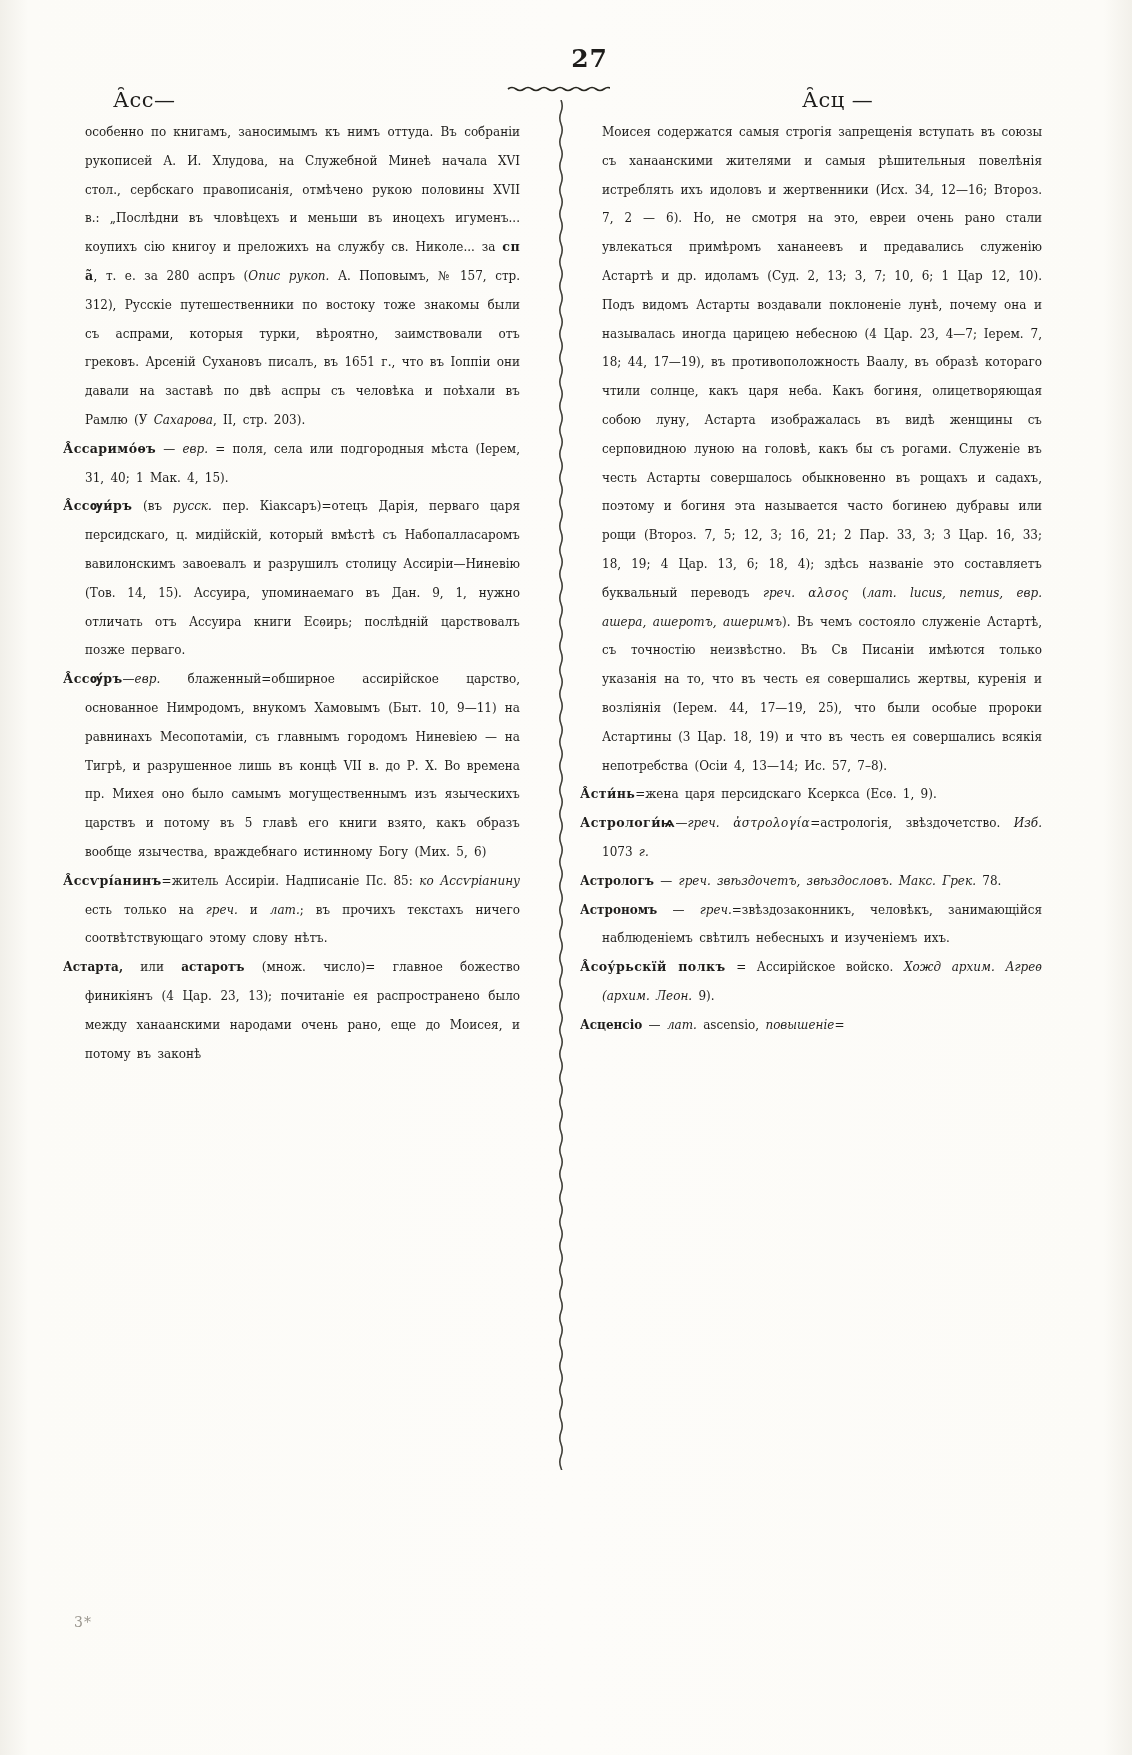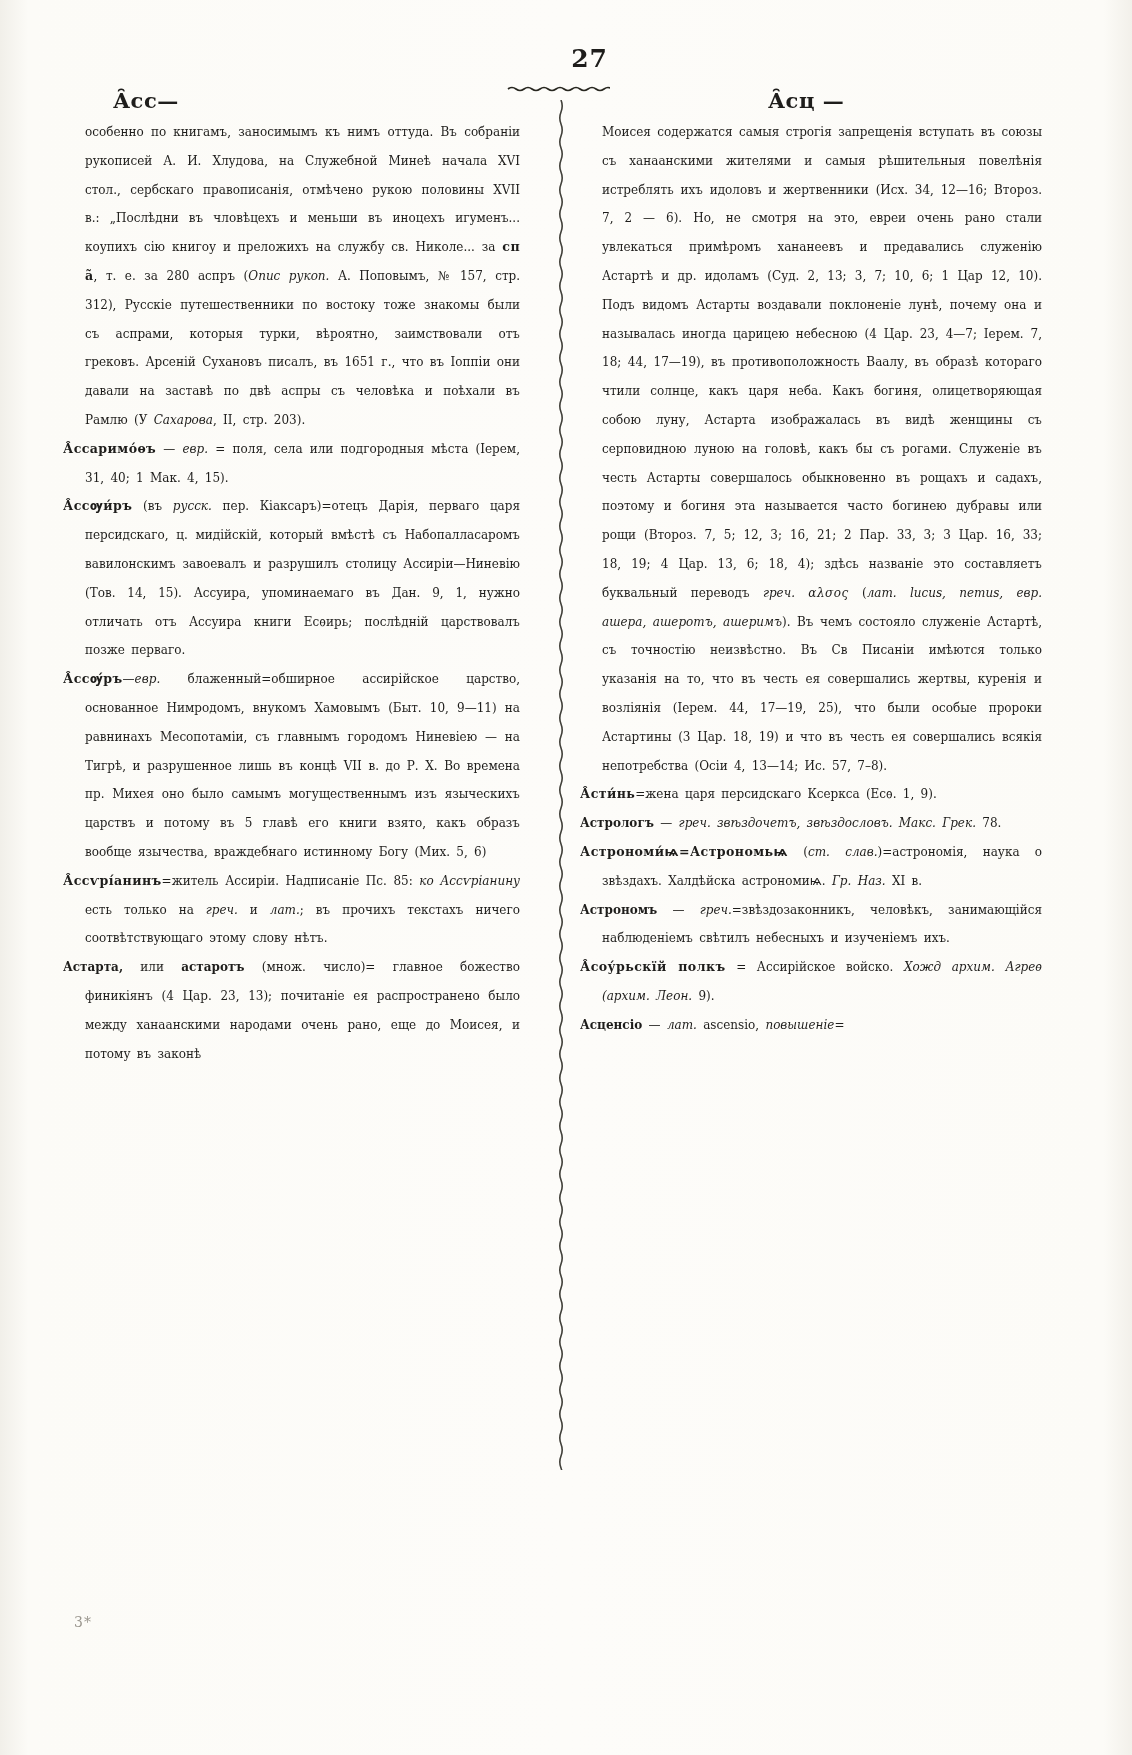--- a/index.html
+++ b/index.html
@@ -13,23 +13,23 @@
     position:relative;width:1132px;height:1755px;
     background:linear-gradient(90deg,#f1efe9 0,#fcfbf7 2.5%,#fdfcf9 50%,#fcfbf7 97.5%,#f2f0ea 100%);
     color:#1e1d1b;
     overflow:hidden;
   }
   .pagenum{
     position:absolute;top:44px;left:508px;width:100px;
     text-align:right;font-weight:bold;font-size:25px;letter-spacing:1px;
   }
   .pagenum-rule{position:absolute;top:84px;left:506px;}
-  .run-head{position:absolute;font-weight:bold;font-size:21px;letter-spacing:.5px;}
+  .run-head{position:absolute;font-weight:normal;font-size:21px;letter-spacing:.5px;}
   .run-head.left{top:88px;left:113px;}
-  .run-head.right{top:88px;left:768px;}
+  .run-head.right{top:88px;left:802px;}
   .divider{position:absolute;top:100px;left:556px;}
   .col{
     position:absolute;top:118px;
     font-size:12px;line-height:28.8px;
     text-align:justify;
     word-spacing:2.5px;
   }
   .col.left{left:63px;width:457px;padding-left:22px;box-sizing:border-box;}
   .col.right{left:580px;width:462px;padding-left:22px;box-sizing:border-box;}
   .col p{margin:0;padding:0;}
@@ -67,22 +67,22 @@
       <p class="cont"><span class="seg-n">особенно по книгамъ, заносимымъ къ нимъ оттуда. Въ собраніи рукописей А. И. Хлудова, на Служебной Минеѣ начала XVI стол., сербскаго правописанія, отмѣчено рукою половины XVII в.: „Послѣдни въ чловѣцехъ и меньши въ иноцехъ игуменъ... коупихъ сію книгоу и преложихъ на службу св. Николе... за </span><span class="seg-cs">сп а̃</span><span class="seg-n">, т. е. за 280 аспръ (</span><span class="seg-i">Опис рукоп.</span><span class="seg-n"> А. Поповымъ, № 157, стр. 312), Русскіе путешественники по востоку тоже знакомы были съ аспрами, которыя турки, вѣроятно, заимствовали отъ грековъ. Арсеній Сухановъ писалъ, въ 1651 г., что въ Іоппіи они давали на заставѣ по двѣ аспры съ человѣка и поѣхали въ Рамлю (У </span><span class="seg-i">Сахарова</span><span class="seg-n">, II, стр. 203).</span></p>
       <p class="entry"><span class="seg-cs">А̑ссаримо́ѳъ</span><span class="seg-n"> — </span><span class="seg-i">евр.</span><span class="seg-n"> = поля, села или подгородныя мѣста (Іерем, 31, 40; 1 Мак. 4, 15).</span></p>
       <p class="entry"><span class="seg-cs">А̑ссѹи́ръ</span><span class="seg-n"> (въ </span><span class="seg-i">русск.</span><span class="seg-n"> пер. Кіаксаръ)=отецъ Дарія, перваго царя персидскаго, ц. мидійскій, который вмѣстѣ съ Набопалласаромъ вавилонскимъ завоевалъ и разрушилъ столицу Ассиріи—Ниневію (Тов. 14, 15). Ассуира, упоминаемаго въ Дан. 9, 1, нужно отличать отъ Ассуира книги Есѳирь; послѣдній царствовалъ позже перваго.</span></p>
       <p class="entry"><span class="seg-cs">А̑ссѹ́ръ</span><span class="seg-n">—</span><span class="seg-i">евр.</span><span class="seg-n"> блаженный=обширное ассирійское царство, основанное Нимродомъ, внукомъ Хамовымъ (Быт. 10, 9—11) на равнинахъ Месопотаміи, съ главнымъ городомъ Ниневіею — на Тигрѣ, и разрушенное лишь въ концѣ VII в. до Р. Х. Во времена пр. Михея оно было самымъ могущественнымъ изъ языческихъ царствъ и потому въ 5 главѣ его книги взято, какъ образъ вообще язычества, враждебнаго истинному Богу (Мих. 5, 6)</span></p>
       <p class="entry"><span class="seg-cs">А̑ссѵрі́анинъ</span><span class="seg-n">=житель Ассиріи. Надписаніе Пс. 85: </span><span class="seg-i">ко Ассѵріанину</span><span class="seg-n"> есть только на </span><span class="seg-i">греч.</span><span class="seg-n"> и </span><span class="seg-i">лат.</span><span class="seg-n">; въ прочихъ текстахъ ничего соотвѣтствующаго этому слову нѣтъ.</span></p>
       <p class="entry"><span class="seg-b">Астарта,</span><span class="seg-n"> или </span><span class="seg-b">астаротъ</span><span class="seg-n"> (множ. число)= главное божество финикіянъ (4 Цар. 23, 13); почитаніе ея распространено было между ханаанскими народами очень рано, еще до Моисея, и потому въ законѣ</span></p>
     </div>
   <div class="col right" id="right-col">
       <p class="cont"><span class="seg-n">Моисея содержатся самыя строгія запрещенія вступать въ союзы съ ханаанскими жителями и самыя рѣшительныя повелѣнія истреблять ихъ идоловъ и жертвенники (Исх. 34, 12—16; Второз. 7, 2 — 6). Но, не смотря на это, евреи очень рано стали увлекаться примѣромъ хананеевъ и предавались служенію Астартѣ и др. идоламъ (Суд. 2, 13; 3, 7; 10, 6; 1 Цар 12, 10). Подъ видомъ Астарты воздавали поклоненіе лунѣ, почему она и называлась иногда царицею небесною (4 Цар. 23, 4—7; Іерем. 7, 18; 44, 17—19), въ противоположность Ваалу, въ образѣ котораго чтили солнце, какъ царя неба. Какъ богиня, олицетворяющая собою луну, Астарта изображалась въ видѣ женщины съ серповидною луною на головѣ, какъ бы съ рогами. Служеніе въ честь Астарты совершалось обыкновенно въ рощахъ и садахъ, поэтому и богиня эта называется часто богинею дубравы или рощи (Второз. 7, 5; 12, 3; 16, 21; 2 Пар. 33, 3; 3 Цар. 16, 33; 18, 19; 4 Цар. 13, 6; 18, 4); здѣсь названіе это составляетъ буквальный переводъ </span><span class="seg-i">греч.</span><span class="seg-n"> </span><span class="seg-greek">αλσος</span><span class="seg-n"> (</span><span class="seg-i">лат. lucus, nemus,</span><span class="seg-n"> </span><span class="seg-i">евр. ашера, ашеротъ, ашеримъ</span><span class="seg-n">). Въ чемъ состояло служеніе Астартѣ, съ точностію неизвѣстно. Въ Св Писаніи имѣются только указанія на то, что въ честь ея совершались жертвы, куренія и возліянія (Іерем. 44, 17—19, 25), что были особые пророки Астартины (3 Цар. 18, 19) и что въ честь ея совершались всякія непотребства (Осіи 4, 13—14; Ис. 57, 7–8).</span></p>
       <p class="entry"><span class="seg-cs">А̑сти́нь</span><span class="seg-n">=жена царя персидскаго Ксеркса (Есѳ. 1, 9).</span></p>
+      <p class="entry"><span class="seg-cs">Астрологи́ѩ</span><span class="seg-n">—</span><span class="seg-i">греч.</span><span class="seg-n"> </span><span class="seg-greek">ἀστρολογία</span><span class="seg-n">=астрологія, звѣздочетство. </span><span class="seg-i">Изб.</span><span class="seg-n"> 1073 </span><span class="seg-i">г.</span></p>
       <p class="entry"><span class="seg-b">Астрологъ</span><span class="seg-n"> — </span><span class="seg-i">греч. звѣздочетъ, звѣздословъ. Макс. Грек.</span><span class="seg-n"> 78.</span></p>
-      <p class="entry"><span class="seg-cs">Астрономи́ѩ=Астрономьѩ</span><span class="seg-n"> (</span><span class="seg-i">ст. слав.</span><span class="seg-n">)=астрономія, наука о звѣздахъ. Халдѣйска астрономиѩ. </span><span class="seg-i">Гр. Наз.</span><span class="seg-n"> XI в.</span></p>
       <p class="entry"><span class="seg-b">Астрономъ</span><span class="seg-n"> — </span><span class="seg-i">греч.</span><span class="seg-n">=звѣздозаконникъ, человѣкъ, занимающійся наблюденіемъ свѣтилъ небесныхъ и изученіемъ ихъ.</span></p>
       <p class="entry"><span class="seg-cs">А̑соу́рьскїй полкъ</span><span class="seg-n"> = Ассирійское войско. </span><span class="seg-i">Хожд архим. Агреѳ (архим. Леон.</span><span class="seg-n"> 9).</span></p>
       <p class="entry"><span class="seg-b">Асценсіо</span><span class="seg-n"> — </span><span class="seg-i">лат.</span><span class="seg-n"> ascensio, </span><span class="seg-i">повышеніе</span><span class="seg-n">=</span></p>
     </div>
 
   <div class="sig">3*</div>
 
 </div>
 
 </body></html>

